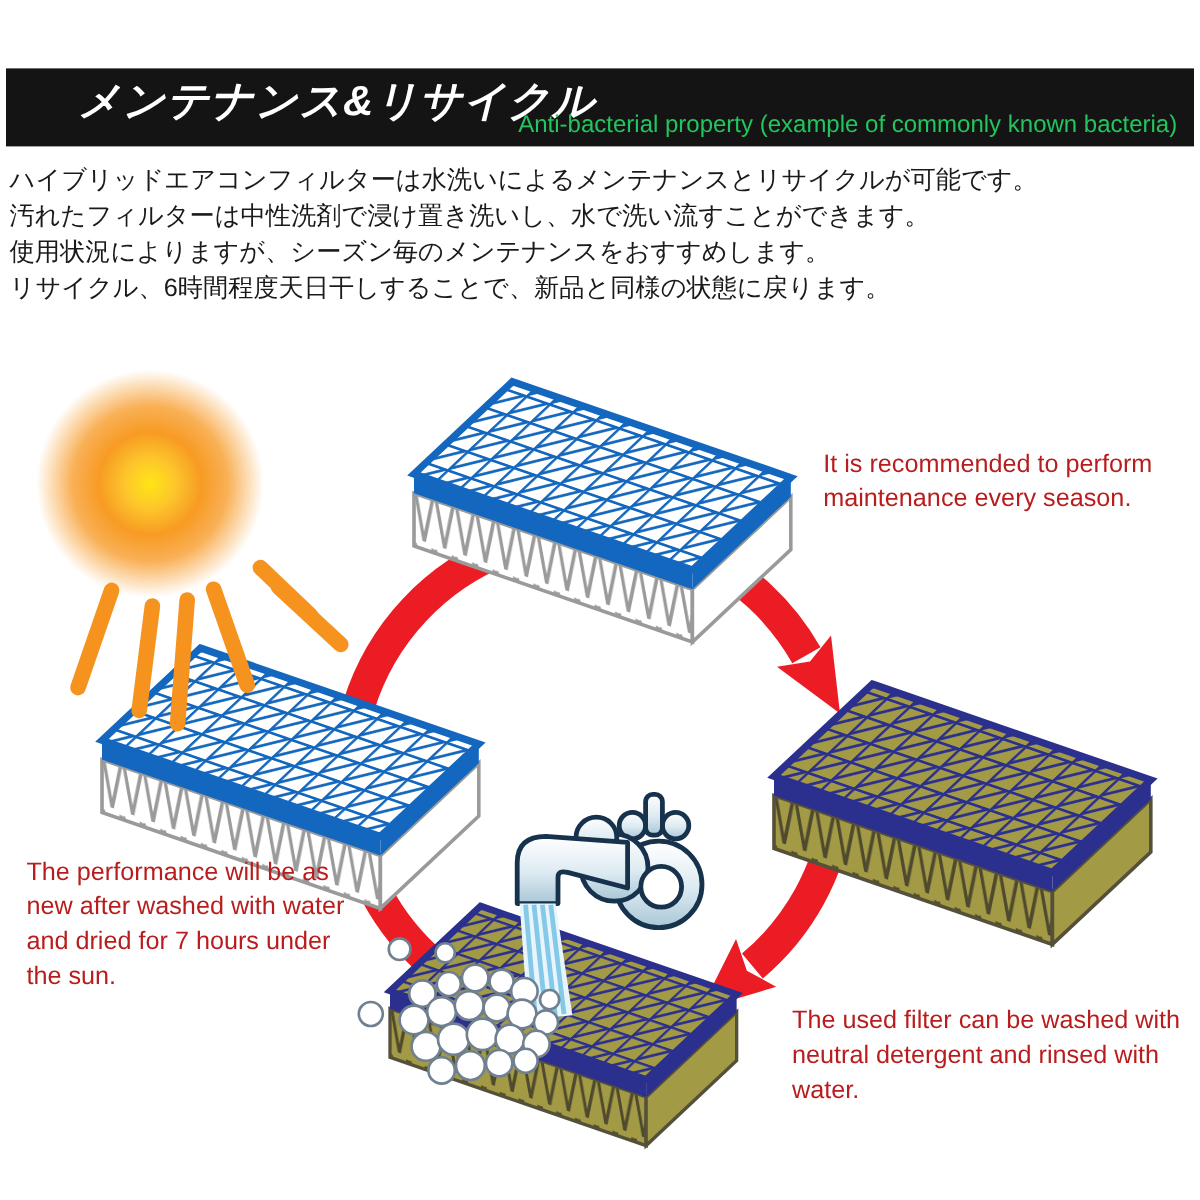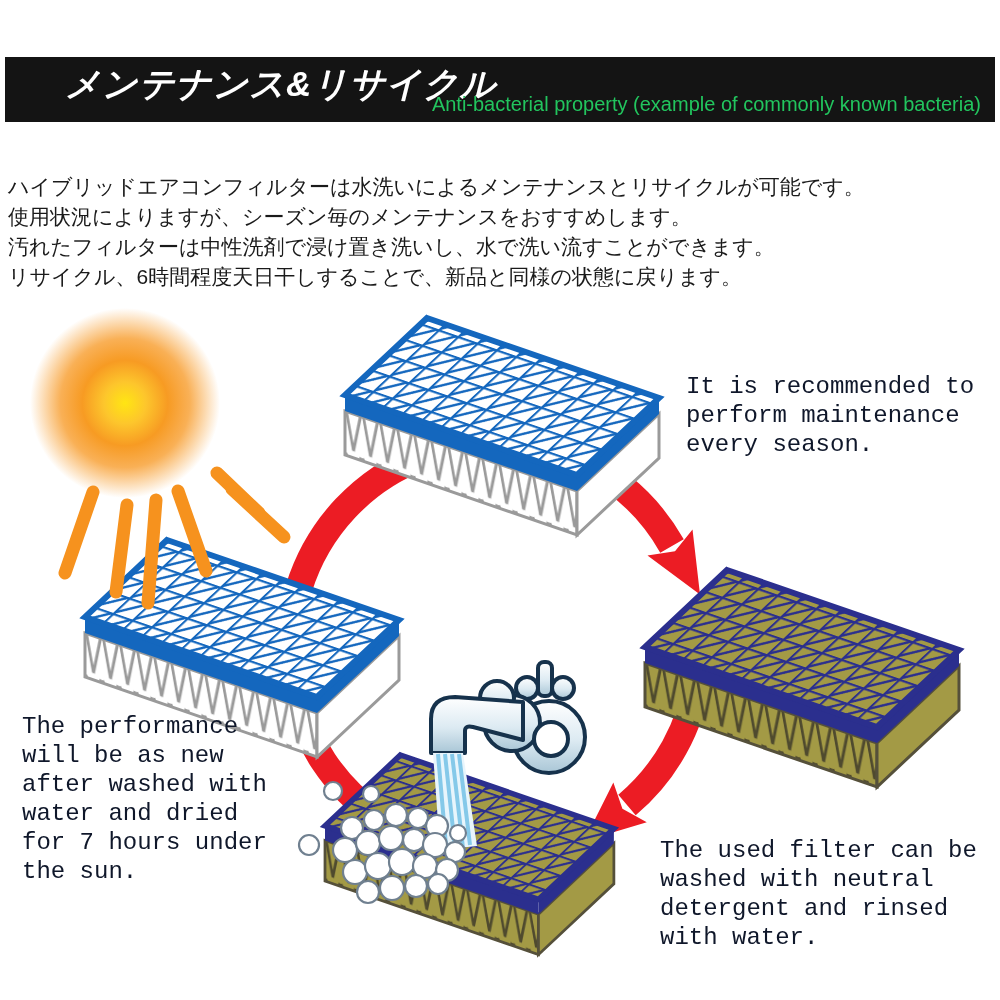--- a/index.html
+++ b/index.html
@@ -5,42 +5,42 @@
   html,body{margin:0;padding:0;background:#fff;}
   #page{position:relative;width:1000px;height:1000px;background:#fff;overflow:hidden;
         font-family:"Liberation Sans","DejaVu Sans",sans-serif;}
   
   #header-bar{position:absolute;left:5px;top:57px;width:990px;height:65px;background:#141414;}
   #page-title{position:absolute;left:13px;top:4px;color:#fff;font-size:35px;font-weight:bold;
               font-style:italic;letter-spacing:1px;white-space:nowrap;margin-left:47px;}
   #header-subtitle{position:absolute;right:14px;bottom:6px;color:#22c55e;font-size:20px;white-space:nowrap;}
   
   #intro{position:absolute;left:8px;top:136px;width:984px;color:#1a1a1a;font-size:21px;
-         line-height:30px;letter-spacing:0px;margin-top:36px;}
+         line-height:30px;letter-spacing:0px;}
   
   #diagram-svg{position:absolute;left:0;top:0;width:1000px;height:1000px;}
-  .caption{position:absolute;color:#0f172a;font-size:24px;line-height:29px;font-family:Liberation Mono, monospace;}
+  .caption{position:absolute;color:#b91c1c;font-size:21px;line-height:29px;}
   #caption-season{left:686px;top:372px;width:306px;}
   #caption-wash{left:660px;top:836px;width:336px;}
   #caption-dry{left:22px;top:712px;width:272px;}
 </style>
 </head>
 <body>
 
 <div id="page">
 
   <div id="header-bar">
     <div id="page-title">メンテナンス&amp;リサイクル</div>
     <div id="header-subtitle">Anti-bacterial property (example of commonly known bacteria)</div>
   </div>
 
   <div id="intro">
     <div>ハイブリッドエアコンフィルターは水洗いによるメンテナンスとリサイクルが可能です。</div>
+    <div>汚れたフィルターは中性洗剤で浸け置き洗いし、水で洗い流すことができます。</div>
     <div>使用状況によりますが、シーズン毎のメンテナンスをおすすめします。</div>
-    <div>汚れたフィルターは中性洗剤で浸け置き洗いし、水で洗い流すことができます。</div>
     <div>リサイクル、6時間程度天日干しすることで、新品と同様の状態に戻ります。</div>
   </div>
 
   <svg id="diagram-svg" viewBox="0 0 1000 1000" xmlns="http://www.w3.org/2000/svg">
     <defs>
       <radialGradient id="sunGrad" cx="50%" cy="50%" r="50%">
         <stop offset="0%" stop-color="#ffe513"></stop>
         <stop offset="22%" stop-color="#fdc62c"></stop>
         <stop offset="45%" stop-color="#f79b23"></stop>
         <stop offset="68%" stop-color="#f7961e" stop-opacity="0.75"></stop>

